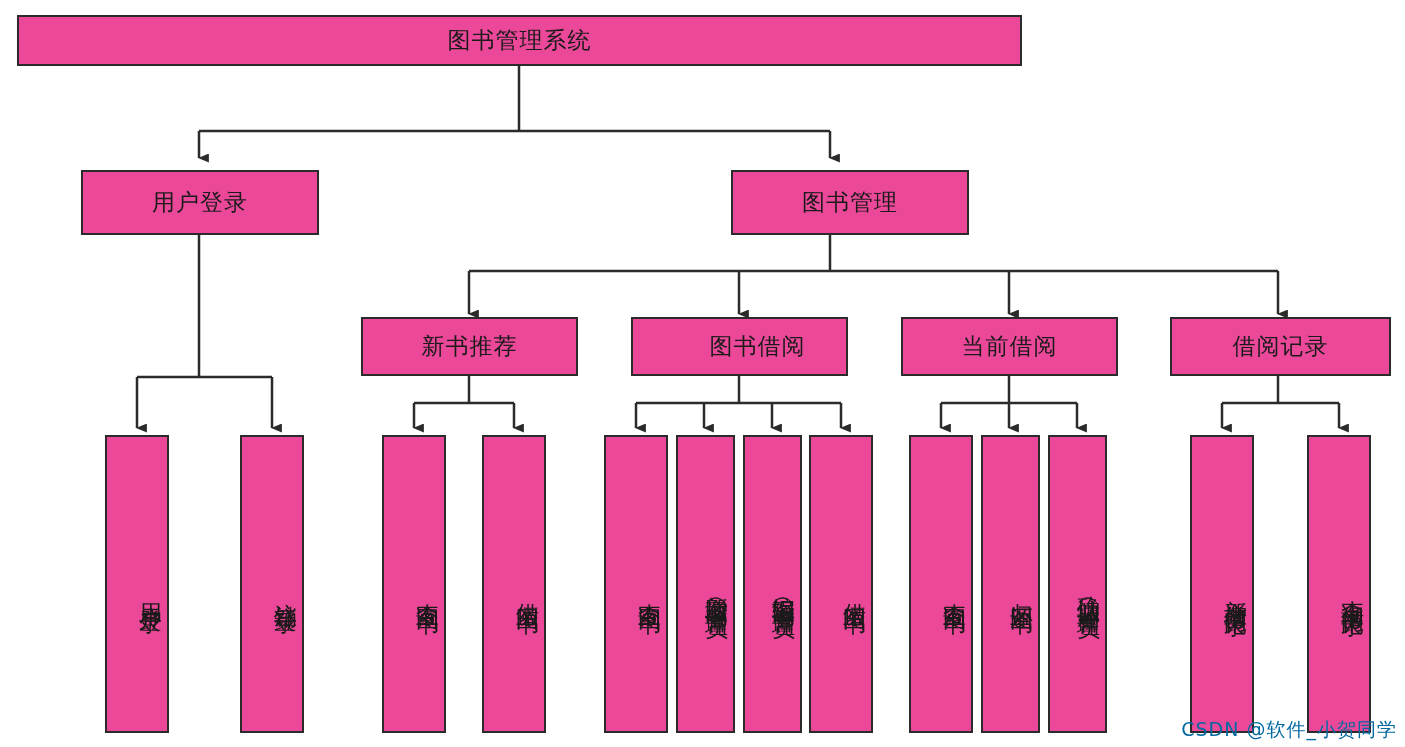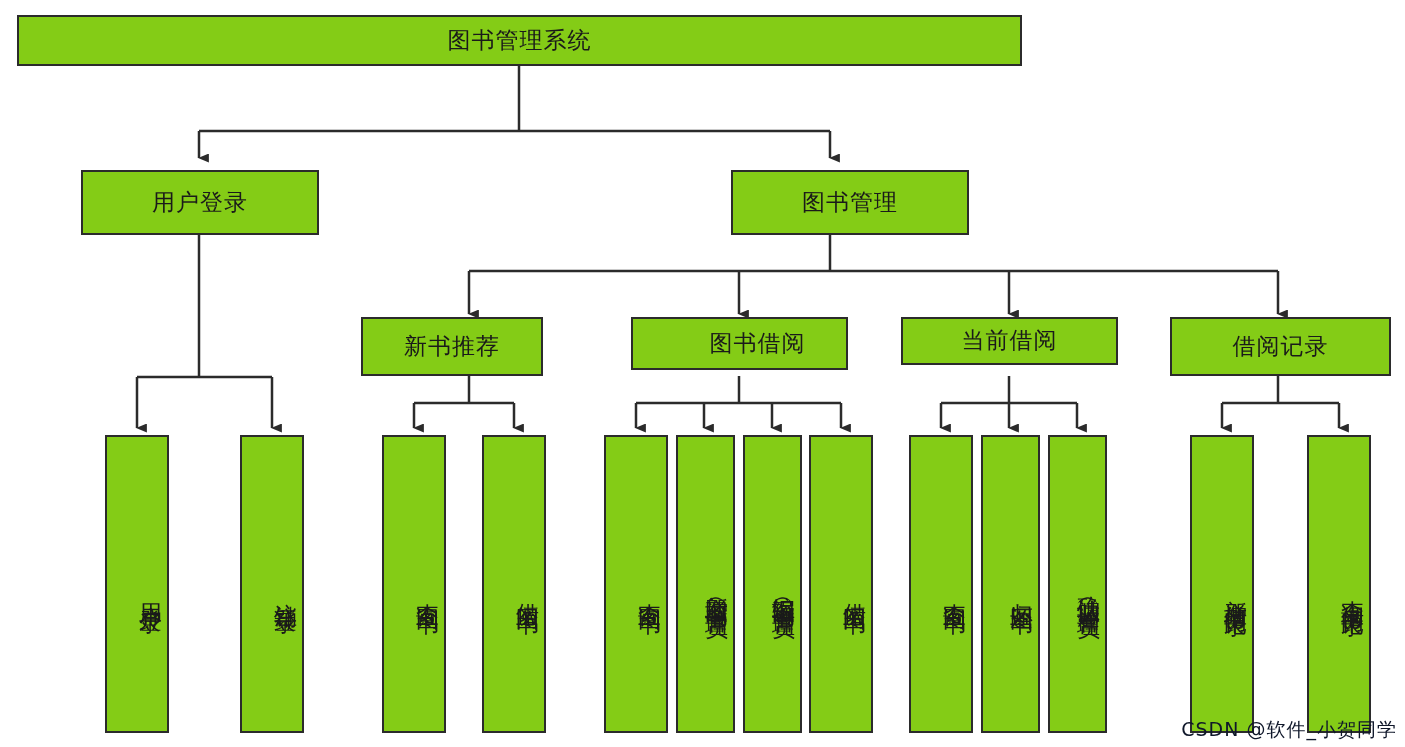--- a/index.html
+++ b/index.html
@@ -21,21 +21,21 @@
     position: absolute;
     left: 0;
     top: 0;
     width: 1405px;
     height: 747px;
     pointer-events: none;
   }
   .node {
     position: absolute;
     box-sizing: border-box;
-    background: #84cc16;
+    background: #ec4899;
     border: 2.5px solid #2b2b2b;
     display: flex;
     align-items: center;
     justify-content: center;
     color: #1a1a1a;
   }
   .node.horiz {
     font-size: 23px;
     letter-spacing: 1px;
     line-height: 1.2;
@@ -51,21 +51,21 @@
   }
   .node .label {
     display: block;
     white-space: nowrap;
   }
   #watermark {
     position: absolute;
     right: 8px;
     bottom: 4px;
     font-size: 19px;
-    color: #0f172a;
+    color: #0369a1;
     letter-spacing: 1px;
     white-space: nowrap;
   }
 </style>
 </head>
 <body>
 
 <div id="canvas">
 
   <svg id="edges" viewBox="0 0 1405 747" width="1405" height="747" xmlns="http://www.w3.org/2000/svg">
@@ -122,27 +122,27 @@
     <span class="label">图书管理系统</span>
   </div>
 
   <div class="node horiz" style="left:81px; top:170px; width:238px; height:65px;">
     <span class="label">用户登录</span>
   </div>
   <div class="node horiz" style="left:711px; top:170px; width:238px; height:65px;margin-left:20px;">
     <span class="label">图书管理</span>
   </div>
 
-  <div class="node horiz" style="left:361px; top:317px; width:182px; height:59px;">
+  <div class="node horiz" style="left:361px; top:317px; width:217px; height:59px;">
     <span class="label">新书推荐</span>
   </div>
-  <div class="node horiz" style="left:631px; top:317px; width:217px; height:53px;padding-left:36px;">
+  <div class="node horiz" style="left:631px; top:317px; width:217px; height:59px;padding-left:36px;">
     <span class="label">图书借阅</span>
   </div>
-  <div class="node horiz" style="left:901px; top:317px; width:217px; height:48px;">
+  <div class="node horiz" style="left:901px; top:317px; width:217px; height:59px;">
     <span class="label">当前借阅</span>
   </div>
   <div class="node horiz" style="left:1170px; top:317px; width:221px; height:59px;">
     <span class="label">借阅记录</span>
   </div>
 
   <div class="node vert" style="left:105px; top:435px; width:64px; height:298px;">
     <span class="label">用户登录</span>
   </div>
   <div class="node vert" style="left:240px; top:435px; width:64px; height:298px;">

